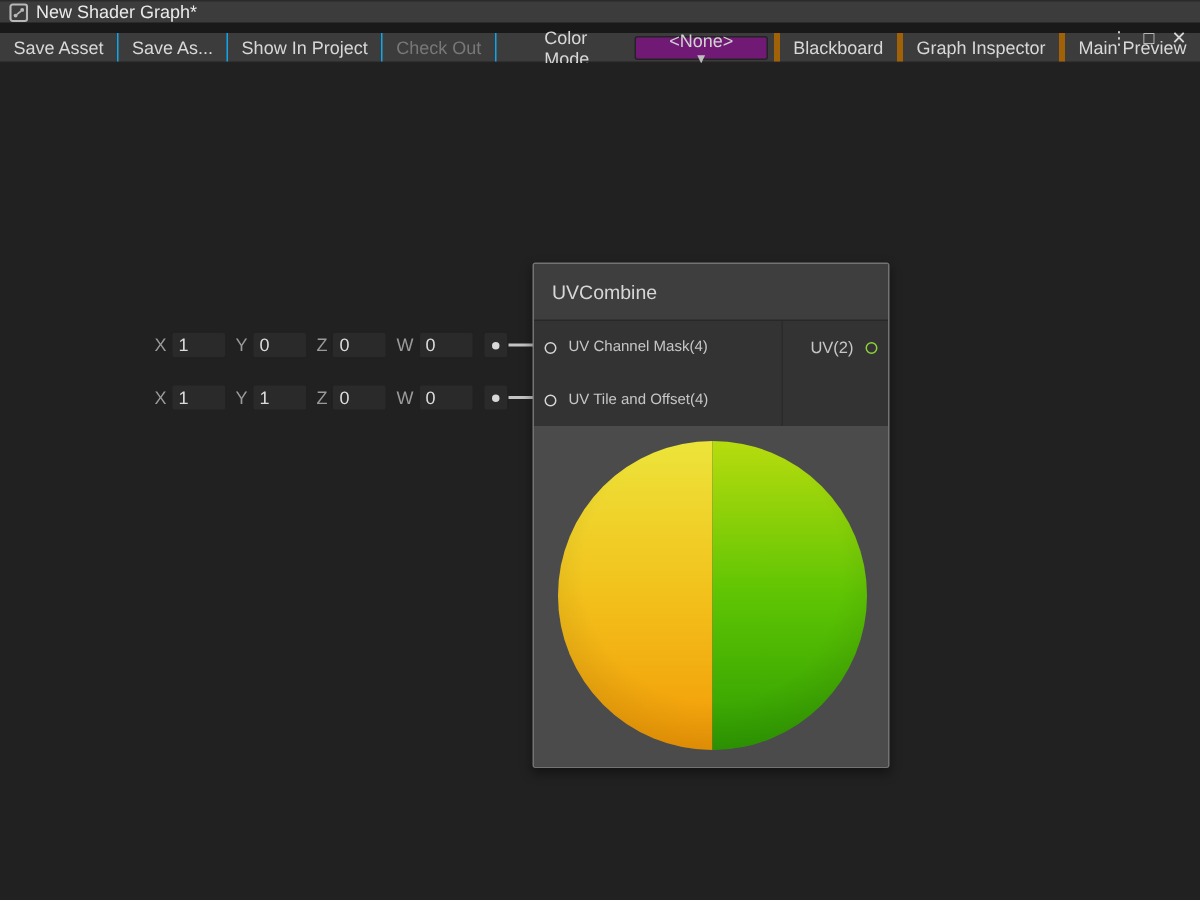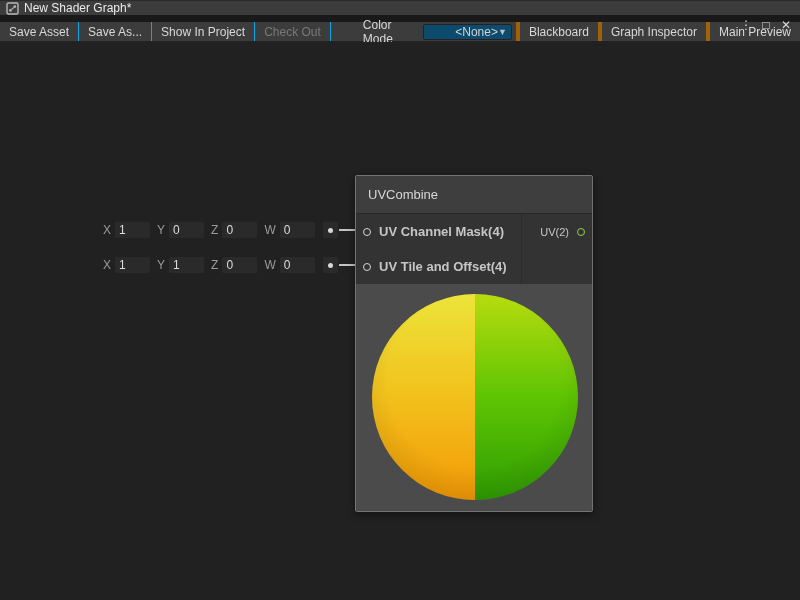--- a/index.html
+++ b/index.html
@@ -20,38 +20,38 @@
   .tab-icon{width:13px;height:13px;display:inline-block;}
   .win-controls{margin-left:auto;display:flex;align-items:center;gap:4px;padding-right:6px;}
   .win-btn{color:#d8d8d8;font-size:12px;width:16px;text-align:center;cursor:default;line-height:20px;}
 
   
   .toolbar{height:20px;background:#3c3c3c;display:flex;align-items:stretch;
            border-bottom:1px solid #232323;font-size:12px;color:#d8d8d8;}
   .tb-btn{display:flex;align-items:center;padding:0 9px;border-right:1px solid #0ea5e9;white-space:nowrap;}
   .tb-btn.disabled{color:#787878;}
   .color-mode{display:flex;align-items:center;gap:6px;margin-left:28px;padding:0 4px;}
-  .dropdown{display:flex;align-items:center;justify-content:flex-end;background:#0c4a6e;
-            border:1px solid #232323;border-radius:2px;height:16px;width:100px;padding:0 4px;color:#d2d2d2;}
+  .dropdown{display:flex;align-items:center;justify-content:center;background:#701a75;
+            border:1px solid #232323;border-radius:2px;height:16px;width:100px;padding:0 4px;color:#d2d2d2;flex-direction:column;}
   .dropdown .arrow{font-size:9px;color:#bdbdbd;}
   .tb-right{margin-left:auto;display:flex;}
   .tb-right .tb-btn{border-right:none;border-left:4px solid #a16207;}
 
   
   .canvas{position:relative;width:800px;height:558px;background:#212121;}
 
   
   .node{position:absolute;left:355px;top:133px;width:238px;border-radius:2px;overflow:hidden;
         box-shadow:0 3px 8px rgba(0,0,0,.45);border:1px solid #737373;}
   .node-header{height:38px;background:#3e3e3e;display:flex;align-items:center;padding:0 12px;
                font-size:13px;color:#d6d6d6;border-bottom:1px solid #282828;}
   .node-ports{display:flex;background:#333333;height:70px;}
   .inputs{width:165px;display:flex;flex-direction:column;}
   .port-row{height:35px;display:flex;align-items:center;gap:8px;padding-left:7px;
-            font-size:13px;color:#c6c6c6;white-space:nowrap;font-weight:bold;}
+            font-size:10px;color:#c6c6c6;white-space:nowrap;}
   .port-circle{width:8px;height:8px;border-radius:50%;border:1px solid #d6d6d6;background:transparent;flex:none;}
   .outputs{flex:1;border-left:1px solid #2b2b2b;display:flex;flex-direction:column;}
   .out-row{height:35px;display:flex;align-items:center;justify-content:flex-end;gap:8px;
            padding:0 7px 0 8px;font-size:11px;color:#c6c6c6;}
   .port-circle.out{border-color:var(--accent-port-output);}
   .node-preview{height:227px;background:#4b4b4b;position:relative;}
   .sphere{position:absolute;left:16px;top:10px;width:206px;height:206px;border-radius:50%;
           overflow:hidden;display:flex;}
   .sphere .half{width:50%;height:100%;}
   .sphere .left{background:linear-gradient(180deg,var(--sphere-left-top) 0%,#f2c21c 48%,var(--sphere-left-bottom) 100%);}

